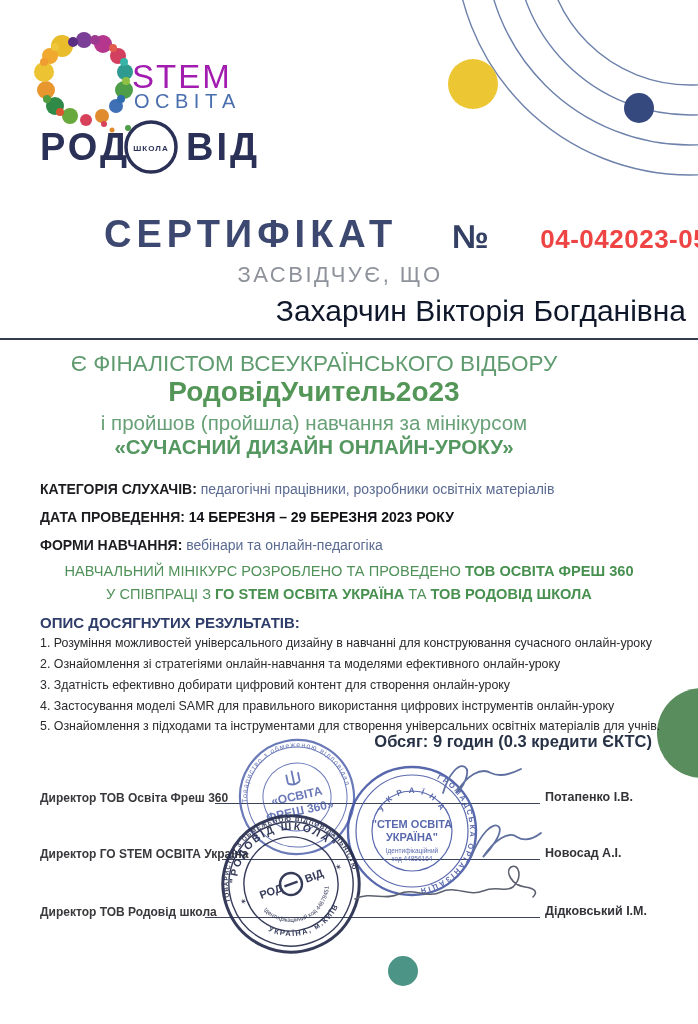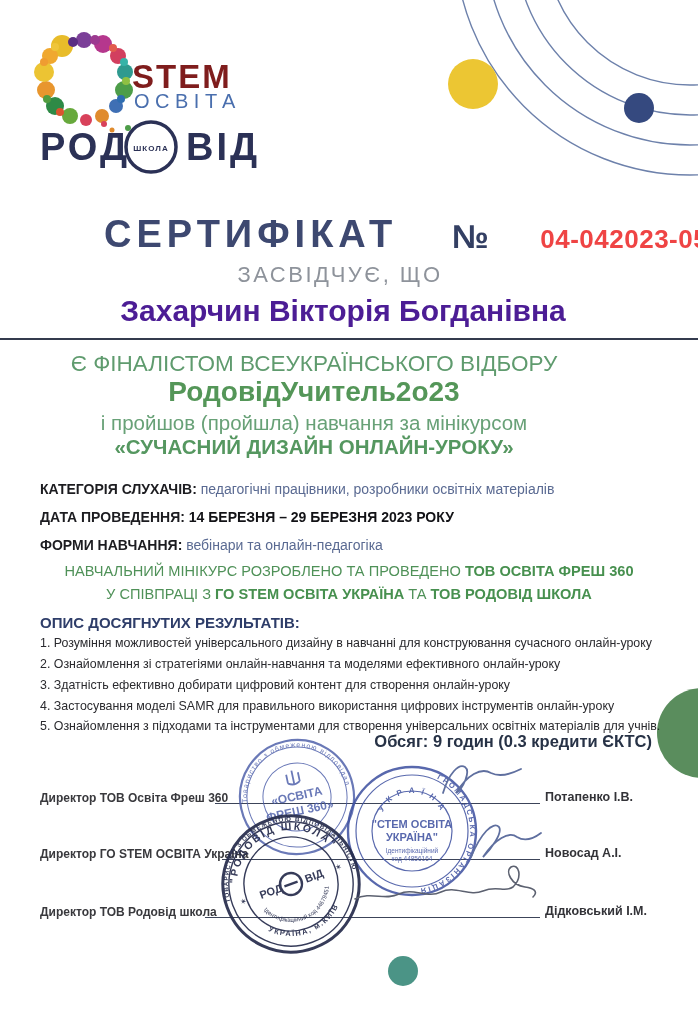--- a/index.html
+++ b/index.html
@@ -4,28 +4,28 @@
 <style>
   html,body{margin:0;padding:0;background:#d9d9d9;}
   #page{
     position:relative;width:698px;height:1024px;background:#ffffff;overflow:hidden;
     font-family:"Liberation Sans","DejaVu Sans",sans-serif;margin:0 auto;
   }
   .abs{position:absolute;}
   svg{display:block;}
   
   .rodvid-word{font-size:38px;font-weight:600;letter-spacing:3px;color:#2b3156;}
-  .stem-word{font-size:33px;font-weight:700;letter-spacing:2px;color:#7f1d1d;}
+  .stem-word{font-size:33px;font-weight:400;letter-spacing:2px;color:#a21caf;}
   .osvita-word{font-size:20px;font-weight:500;letter-spacing:5.5px;color:#4a6fae;}
   
   .cert-title{font-size:38px;font-weight:600;letter-spacing:5px;color:#3d4870;}
   .cert-no{font-size:33px;font-weight:700;color:#333f63;}
   .cert-num{font-size:26px;font-weight:700;color:#ef4444;letter-spacing:.5px;margin-left:47px;}
   .attest{width:680px;text-align:center;font-size:22px;font-weight:500;letter-spacing:2.5px;color:#8e939b;}
-  .recipient{width:686px;text-align:center;font-size:30px;font-weight:700;color:#4c1d95;}
+  .recipient{width:686px;text-align:right;font-size:30px;font-weight:400;color:#0f172a;}
   .divider{left:0;top:338px;width:698px;height:0;border-top:2px solid #343b4e;}
   
   .award{width:628px;text-align:center;}
   .aw1{font-size:22.5px;font-weight:500;color:#5f9b6e;}
   .aw2{font-size:28px;font-weight:700;color:#549658;}
   .aw3{font-size:20.5px;font-weight:400;color:#68a177;}
   .aw4{font-size:20.5px;font-weight:700;color:#559760;}
   
   .meta{left:40px;font-size:14px;white-space:nowrap;}
   .meta .lab{font-weight:600;color:#1c1c20;}

